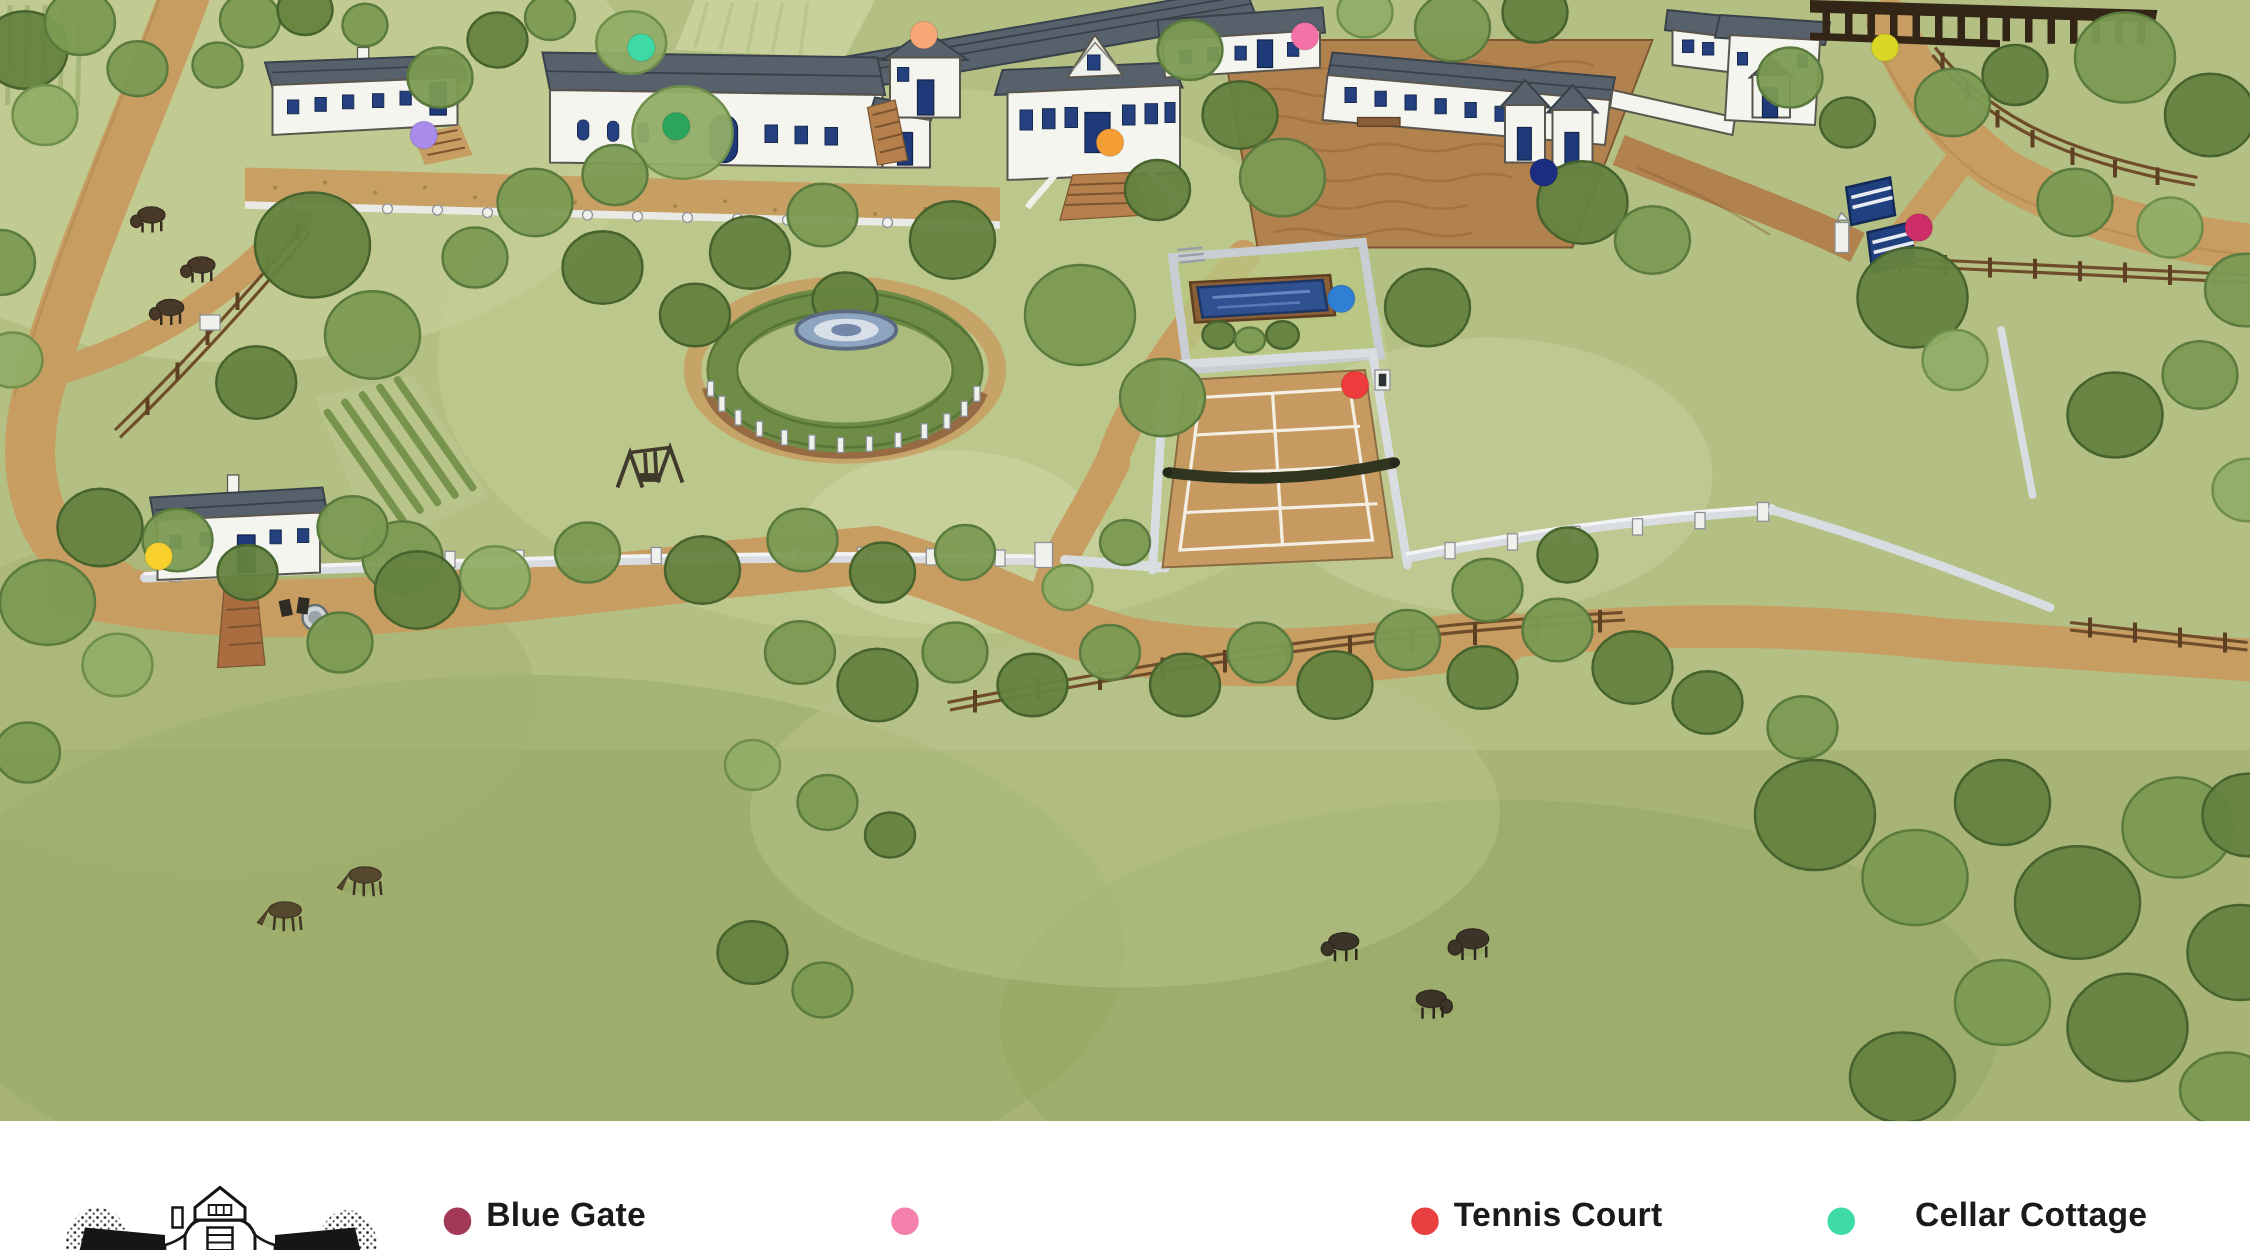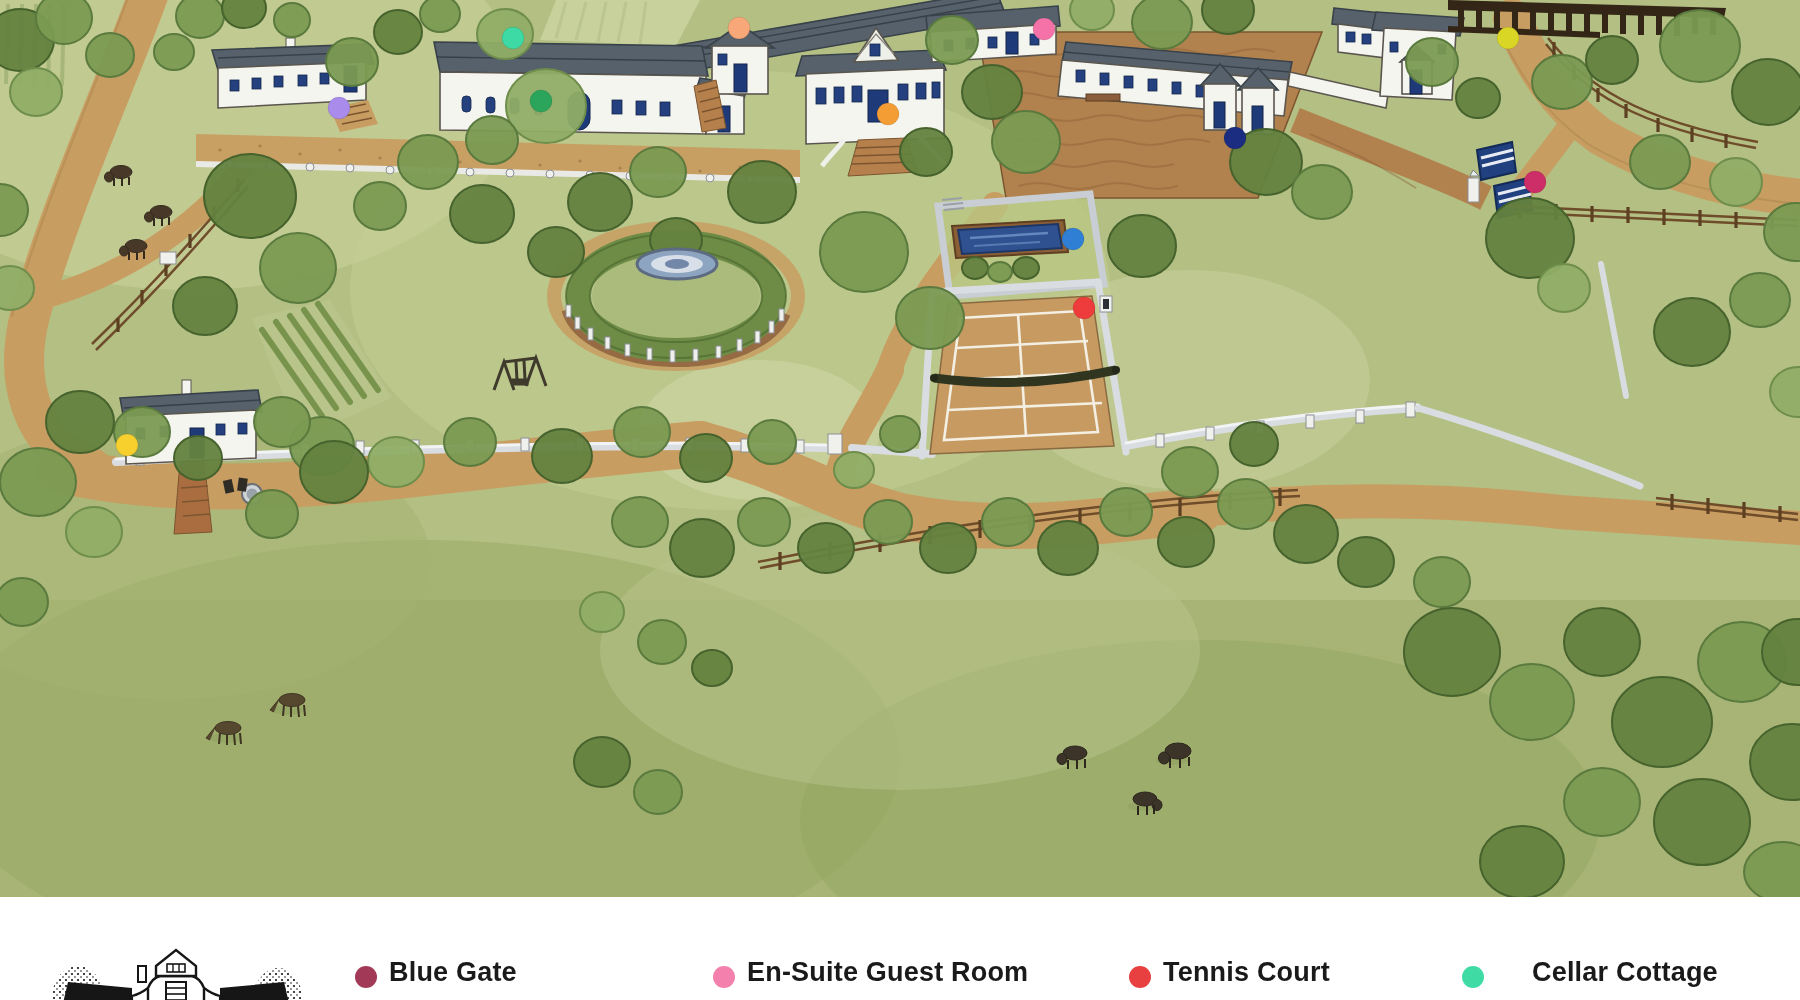--- a/index.html
+++ b/index.html
@@ -710,21 +710,20 @@
     <path d="M152,52 Q160,58 168,60 L168,80" fill="#ffffff" stroke="#161616" stroke-width="2.2"></path>
     <line x1="10" y1="80" x2="240" y2="80" stroke="#161616" stroke-width="2.4"></line>
   </svg>
   <div id="legend-items">
         <div class="legend-item" style="left: 355px;">
           <span class="legend-dot" style="background: rgb(162, 58, 87);"></span>
           <span class="legend-label">Blue Gate</span>
         </div>
         <div class="legend-item" style="left: 713px;">
           <span class="legend-dot" style="background: rgb(244, 128, 173);"></span>
-          <span class="legend-label">En-Suite Guest Room</span>
         </div>
         <div class="legend-item" style="left: 1129px;">
           <span class="legend-dot" style="background: rgb(232, 64, 64);"></span>
           <span class="legend-label">Tennis Court</span>
         </div>
         <div class="legend-item" style="left: 1462px; gap: 48px;">
           <span class="legend-dot" style="background: rgb(62, 220, 164);"></span>
           <span class="legend-label">Cellar Cottage</span>
         </div>
       </div>

